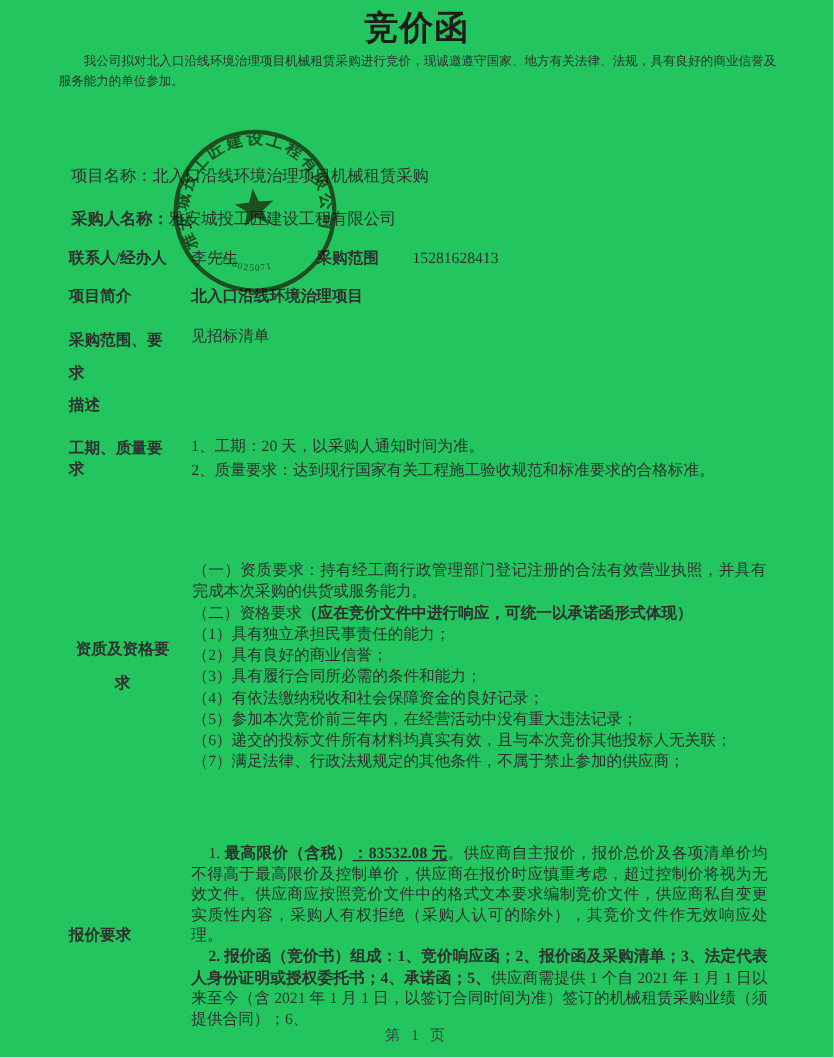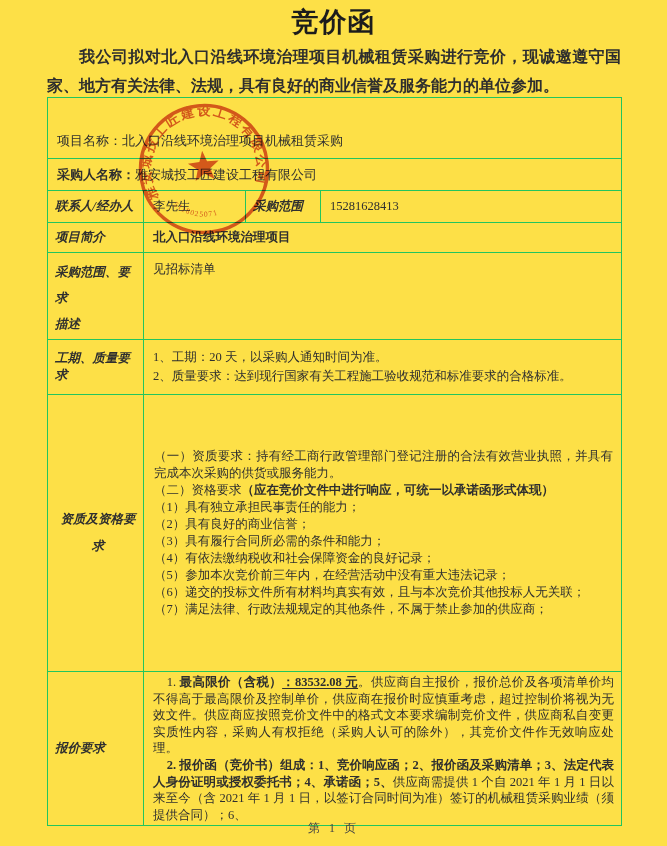--- a/index.html
+++ b/index.html
@@ -1,48 +1,48 @@
 <!DOCTYPE html>
 <html><head>
 <meta charset="utf-8">
 <style>
   html,body{margin:0;padding:0;background:#ffffff;}
   .page{
     position:relative;
     width:667px;height:846px;
-    background:#fde047;
+    background:#22c55e;
     font-family:"Liberation Serif","DejaVu Serif",serif;
     color:#333;
     overflow:hidden;
   }
   .title{
     position:absolute;top:4px;left:0;width:100%;
     text-align:center;font-size:27px;font-weight:bold;color:#1c1c1c;
     letter-spacing:1px;
   }
   .intro{
     position:absolute;top:42px;left:47px;width:574px;
-    font-size:16px;line-height:29px;text-align:justify;
-    text-indent:2em;color:#2e2e2e;font-weight:bold;
+    font-size:10px;line-height:16px;text-align:justify;
+    text-indent:2em;color:#2e2e2e;
   }
   table.doc-table{
     position:absolute;left:47px;top:97px;
     border-collapse:collapse;table-layout:fixed;
     width:575px;
     font-size:12.5px;color:#2f2f2f;
   }
   td.cell{
     border:1px solid #22c55e;
     padding:2px 6px 2px 9px;
     vertical-align:middle;
     overflow:hidden;
   }
   .b{font-weight:bold;}
   .u{text-decoration:underline;text-underline-offset:2px;}
-  td.lab{padding-left:7px;padding-right:2px;font-style:italic;}
+  td.lab{padding-left:7px;padding-right:2px;}
   td.vtop{vertical-align:top;padding-top:6px;margin-left:30px;}
   td.vbottom{vertical-align:bottom;padding-bottom:8px;}
   td.row1{font-size:13px;}
   td.scope-label div{line-height:26px;}
   td.scope-val{padding-top:8px;}
   td.sched{line-height:19px;}
   td.qual{line-height:17px;text-align:justify;padding-left:10px;padding-right:8px;}
   td.qual-label{text-align:center;}
   td.qual-label div{line-height:27px;}
   td.sendlab div{line-height:20px;}

